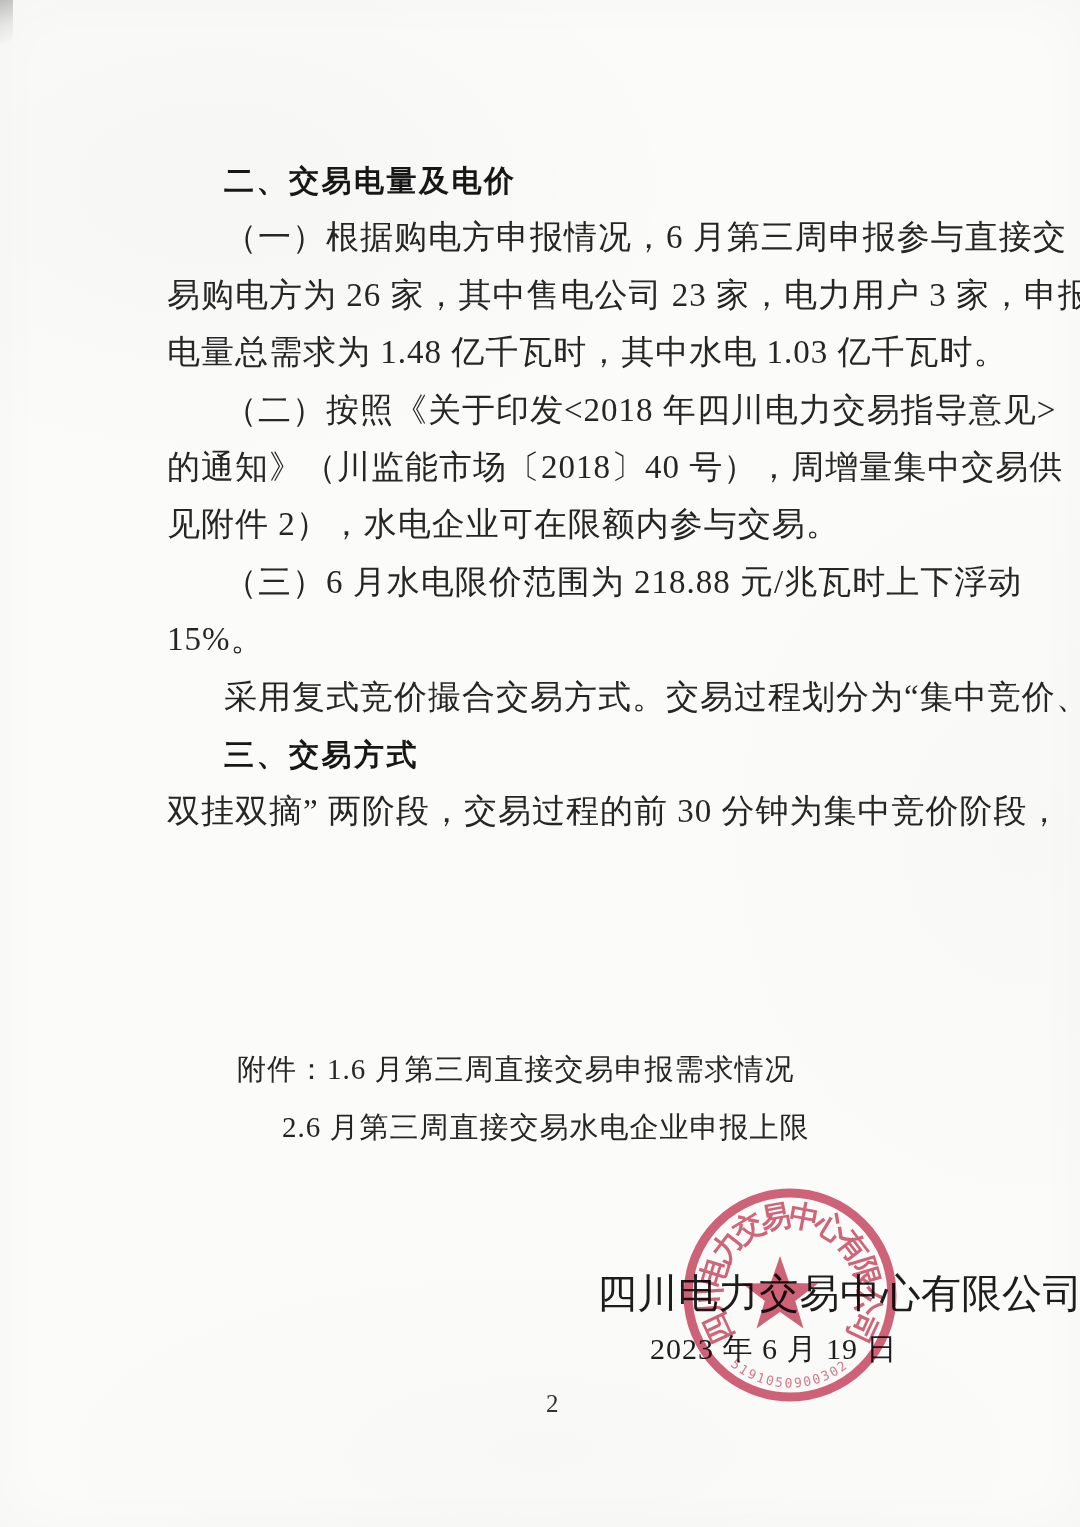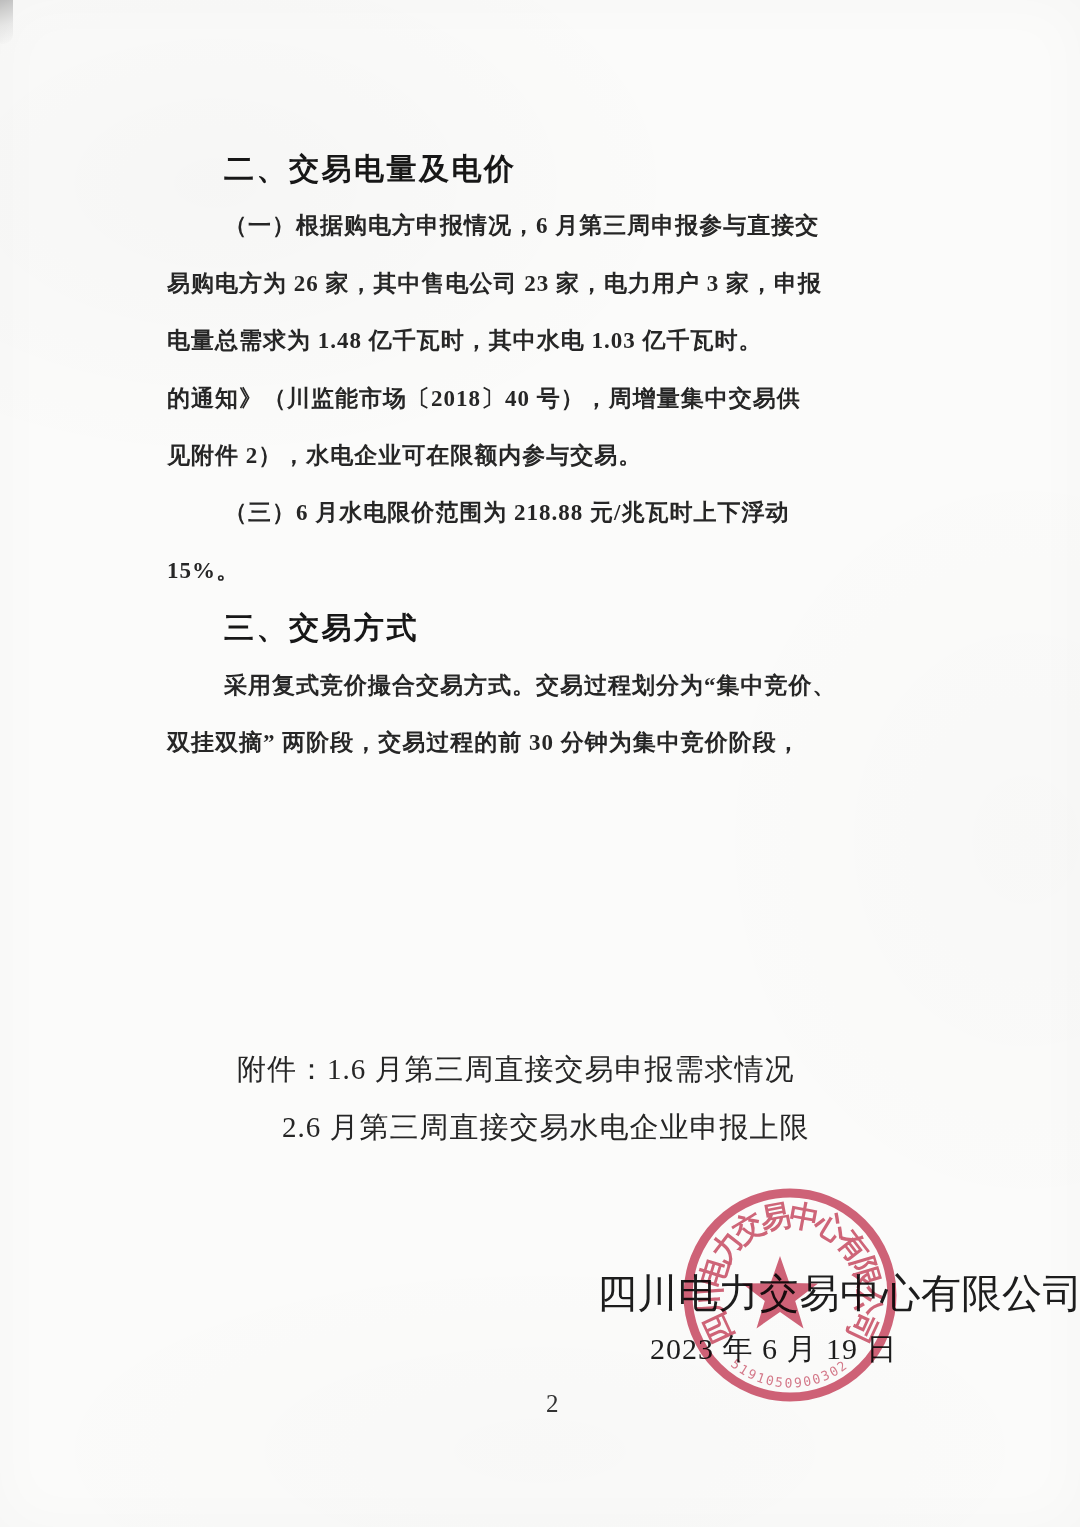--- a/index.html
+++ b/index.html
@@ -20,25 +20,25 @@
       radial-gradient(ellipse 800px 300px at 50% 95%, rgba(0,0,0,0.012), transparent 70%);
     box-shadow: inset 0 0 60px rgba(0,0,0,0.025);
     overflow:hidden;
     font-family:"Liberation Serif","DejaVu Serif",serif;
   }
   .scan-notch{
     position:absolute;left:0;top:0;width:13px;height:44px;
     background:linear-gradient(160deg,#8f8f8f 0%,rgba(160,160,160,.35) 55%,transparent 100%);
     opacity:.55;border-radius:0 0 10px 2px;
   }
-  .content{position:absolute;left:167px;top:140px;width:786px;}
+  .content{position:absolute;left:167px;top:152px;width:786px;}
   .line{
     height:57.4px;line-height:57.4px;
-    font-size:23px;letter-spacing:1px;
-    color:var(--ink);white-space:nowrap;font-weight:bold;
+    font-size:33px;letter-spacing:1px;
+    color:var(--ink);white-space:nowrap;
   }
   .indent{text-indent:57px;}
   .head{
     font-family:"Liberation Sans","DejaVu Sans",sans-serif;
     font-weight:700;font-size:30px;letter-spacing:2.5px;
     color:var(--head-ink);
   }
   .attachments{
     position:absolute;left:222px;top:1041px;
     font-size:29px;letter-spacing:1px;color:var(--ink);text-align:center;
@@ -78,26 +78,27 @@
 
 <div class="page">
 
   <div class="scan-notch"></div>
 
   <div class="content">
     <div class="line head indent">二、交易电量及电价</div>
     <div class="line indent">（一）根据购电方申报情况，6 月第三周申报参与直接交</div>
     <div class="line">易购电方为 26 家，其中售电公司 23 家，电力用户 3 家，申报</div>
     <div class="line">电量总需求为 1.48 亿千瓦时，其中水电 1.03 亿千瓦时。</div>
+    <div class="line indent">（二）按照《关于印发&lt;2018 年四川电力交易指导意见&gt;</div>
     <div class="line">的通知》（川监能市场〔2018〕40 号），周增量集中交易供</div>
     <div class="line">见附件 2），水电企业可在限额内参与交易。</div>
     <div class="line indent">（三）6 月水电限价范围为 218.88 元/兆瓦时上下浮动</div>
     <div class="line">15%。</div>
+    <div class="line indent">采用复式竞价撮合交易方式。交易过程划分为“集中竞价、</div>
     <div class="line head indent">三、交易方式</div>
-    <div class="line indent">采用复式竞价撮合交易方式。交易过程划分为“集中竞价、</div>
     <div class="line">双挂双摘” 两阶段，交易过程的前 30 分钟为集中竞价阶段，</div>
   </div>
 
   <div class="attachments">
     <div class="att-line">附件：1.6 月第三周直接交易申报需求情况</div>
     <div class="att-line att-line-2">2.6 月第三周直接交易水电企业申报上限</div>
   </div>
 
   <div class="company">四川电力交易中心有限公司</div>
   <div class="date">2023 年 6 月 19 日</div>

